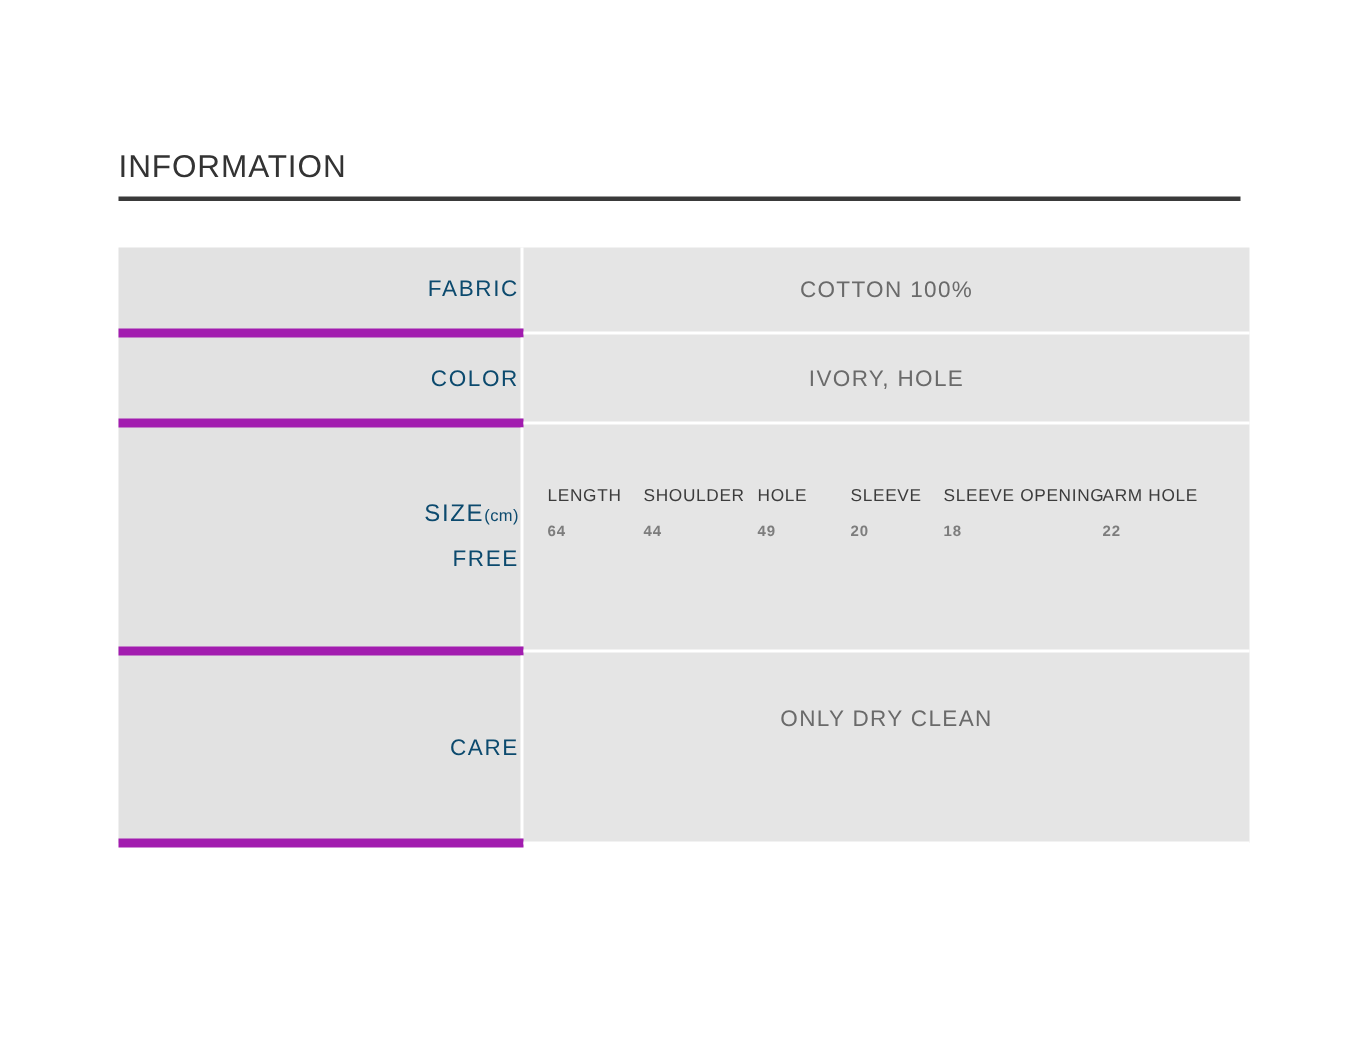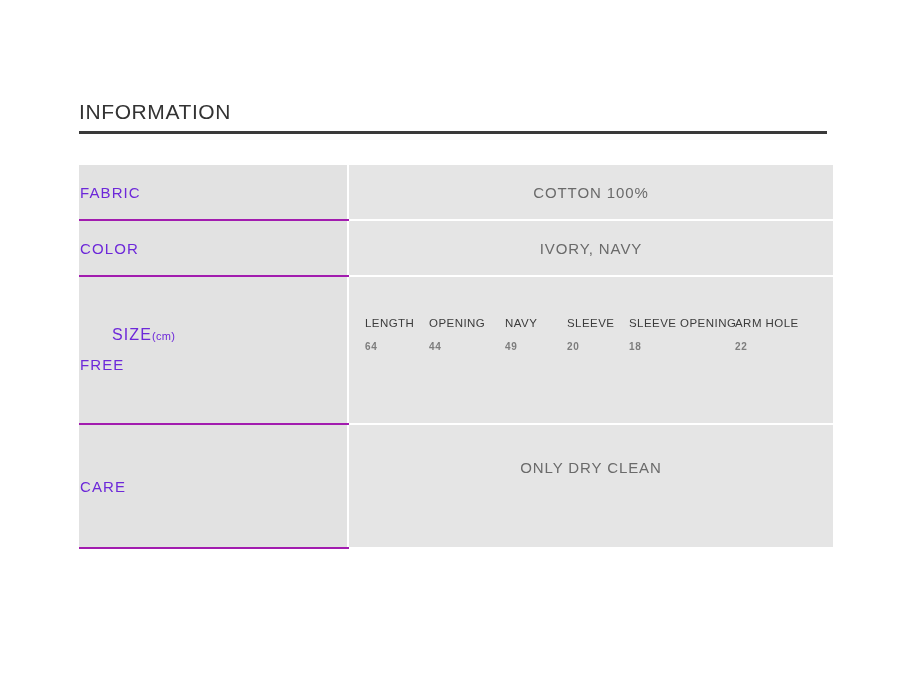--- a/index.html
+++ b/index.html
@@ -49,26 +49,26 @@
     top: 165px;
     width: 748px;
     border-collapse: collapse;
     table-layout: fixed;
   }
   .info-table tr { }
 
   .label-cell {
     width: 266px;
     background: #e2e2e2;
-    color: #6d28d9;
-    text-align: left;
+    color: #0c4a6e;
+    text-align: right;
     vertical-align: middle;
     font-size: 15px;
     letter-spacing: 1.1px;
-    border-bottom: 2px solid #a21caf;
+    border-bottom: 6px solid #a21caf;
     border-right: 2px solid #ffffff;
     font-weight: 400;
   }
   .value-cell {
     width: 482px;
     background: #e5e5e5;
     color: #6a6a6a;
     text-align: center;
     vertical-align: middle;
     font-size: 15px;
@@ -180,38 +180,38 @@
   <table class="info-table">
     <tbody>
 
       <tr class="row-fabric">
         <td class="label-cell">FABRIC</td>
         <td class="value-cell">COTTON 100%</td>
       </tr>
 
       <tr class="row-color">
         <td class="label-cell">COLOR</td>
-        <td class="value-cell">IVORY, NAVY</td>
+        <td class="value-cell">IVORY, HOLE</td>
       </tr>
 
       <tr class="row-size">
         <td class="label-cell">
           <div class="size-label-line1">
             <span>SIZE</span><span class="size-unit">(cm)</span>
           </div>
           <div class="size-label-line2">FREE</div>
         </td>
         <td class="value-cell">
           <div class="size-value-inner">
             <table class="measure-table">
               <thead>
                 <tr>
                   <th class="mc-length">LENGTH</th>
-                  <th class="mc-shoulder">OPENING</th>
-                  <th class="mc-chest">NAVY</th>
+                  <th class="mc-shoulder">SHOULDER</th>
+                  <th class="mc-chest">HOLE</th>
                   <th class="mc-sleeve">SLEEVE</th>
                   <th class="mc-sleeveop">SLEEVE OPENING</th>
                   <th class="mc-armhole">ARM HOLE</th>
                 </tr>
               </thead>
               <tbody>
                 <tr>
                   <td>64</td>
                   <td>44</td>
                   <td>49</td>

